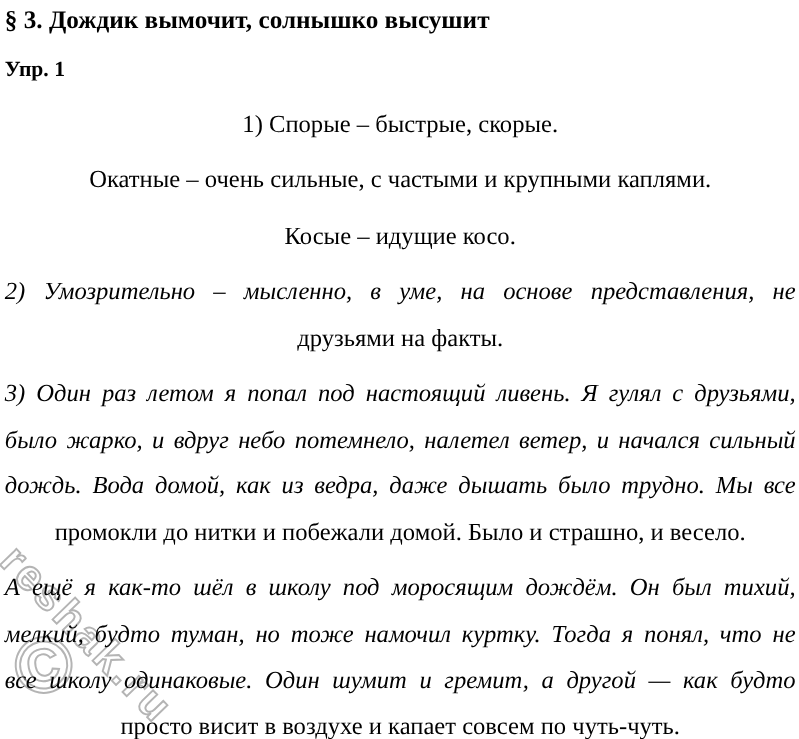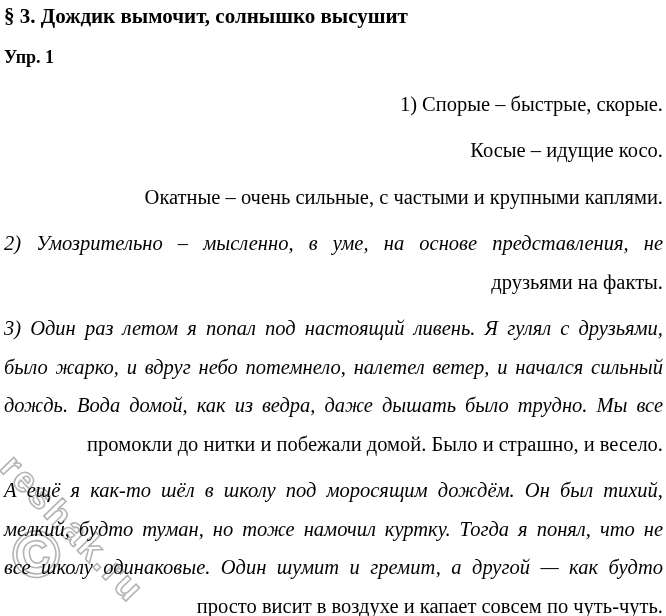--- a/index.html
+++ b/index.html
@@ -37,21 +37,21 @@
     font-size: 20.5px;
     line-height: 38.5px;
     white-space: normal;
   }
   .line {
     text-align: justify;
     text-align-last: justify;
     font-style: italic;
   }
   .line-last {
-    text-align: right;
+    text-align: center;
   }
   .watermark {
     position: absolute;
     z-index: 0;
     left: 0;
     top: 0;
     width: 666px;
     height: 616px;
     pointer-events: none;
   }
@@ -92,25 +92,25 @@
 
   <div class="doc-title">§ 3. Дождик вымочит, солнышко высушит</div>
 
   <div class="exercise-label">Упр. 1</div>
 
   <div class="paragraph">
     <div class="line-last">1) Спорые – быстрые, скорые.</div>
   </div>
 
   <div class="paragraph">
-    <div class="line-last">Косые – идущие косо.</div>
+    <div class="line-last">Окатные – очень сильные, с частыми и крупными каплями.</div>
   </div>
 
   <div class="paragraph">
-    <div class="line-last">Окатные – очень сильные, с частыми и крупными каплями.</div>
+    <div class="line-last">Косые – идущие косо.</div>
   </div>
 
   <div class="paragraph">
     <div class="line">2) Умозрительно – мысленно, в уме, на основе представления, не</div>
     <div class="line-last">друзьями на факты.</div>
   </div>
 
   <div class="paragraph">
     <div class="line">3) Один раз летом я попал под настоящий ливень. Я гулял с друзьями,</div>
     <div class="line">было жарко, и вдруг небо потемнело, налетел ветер, и начался сильный</div>

